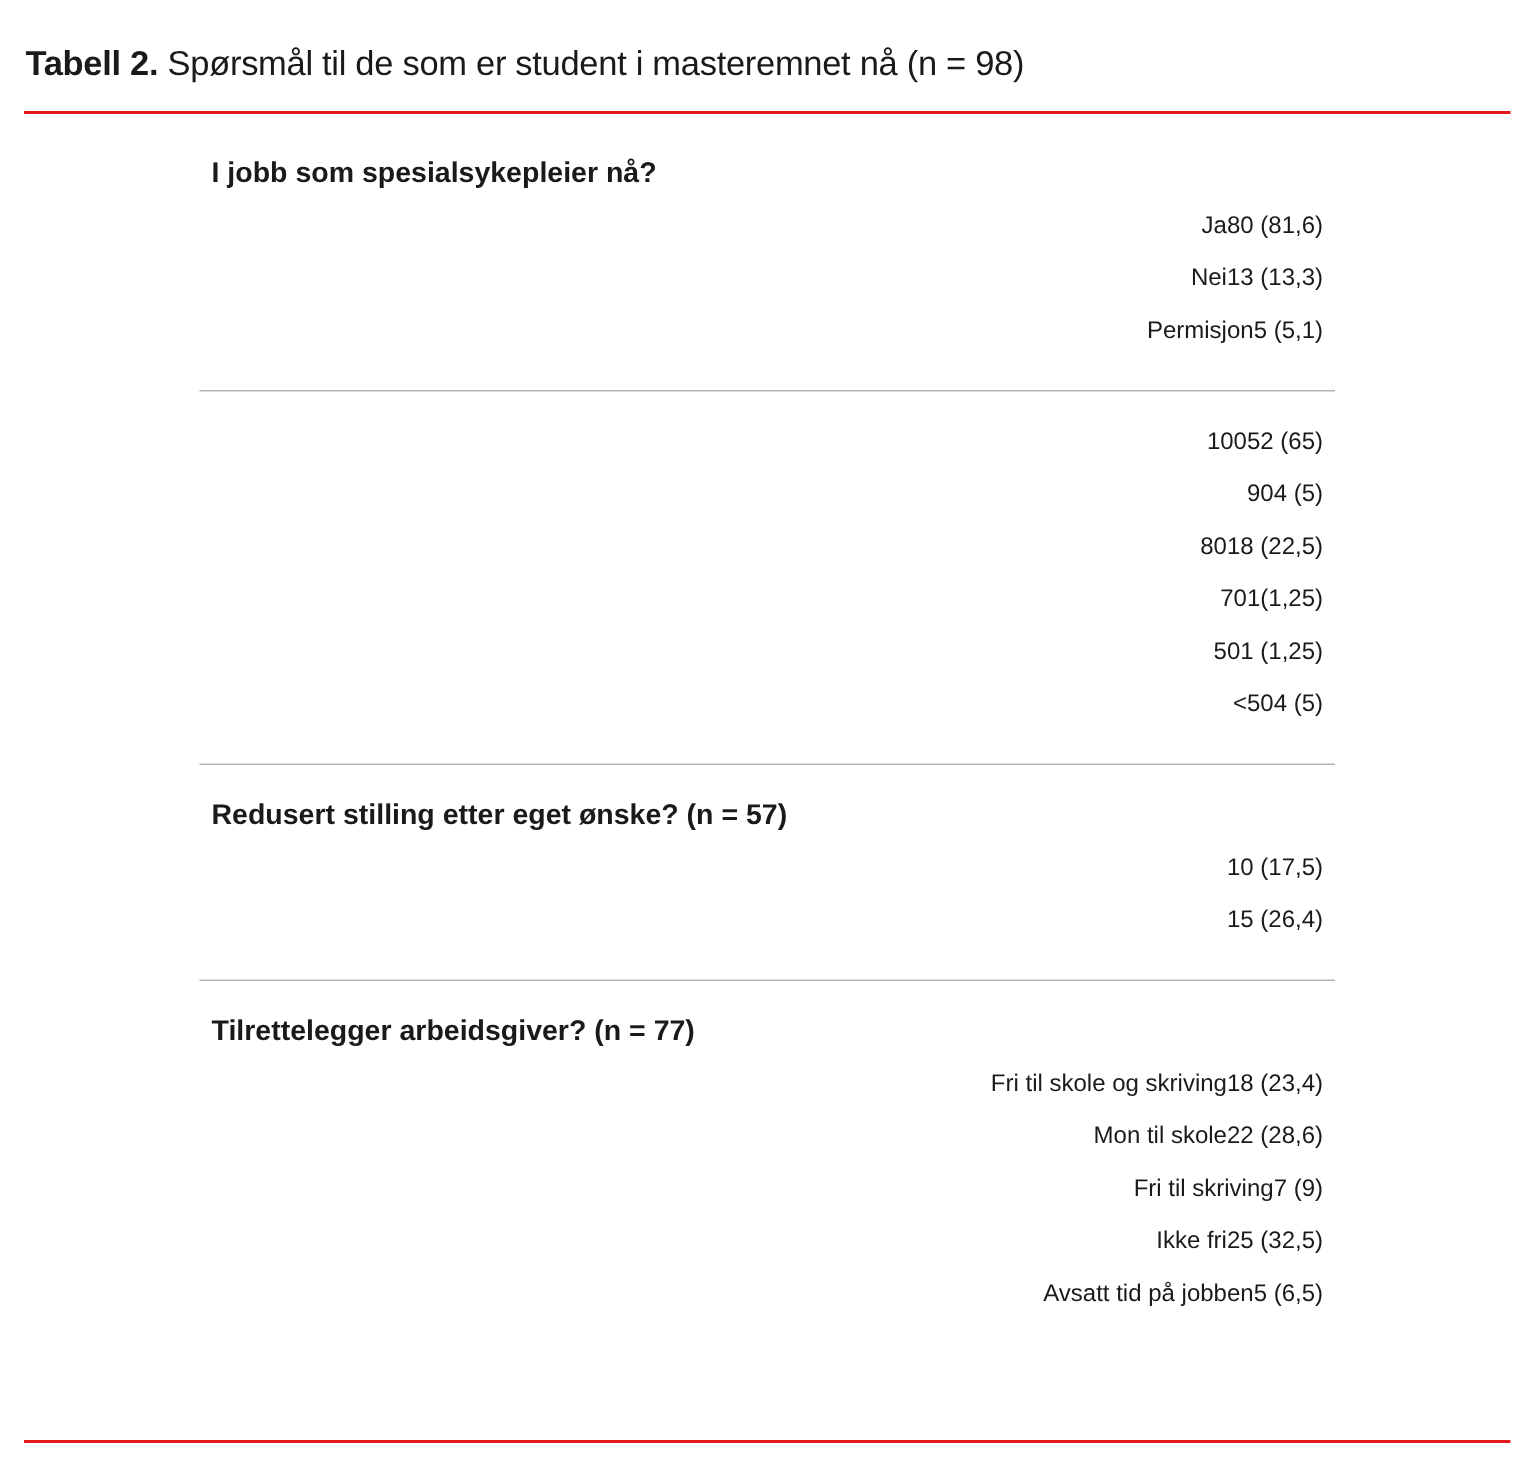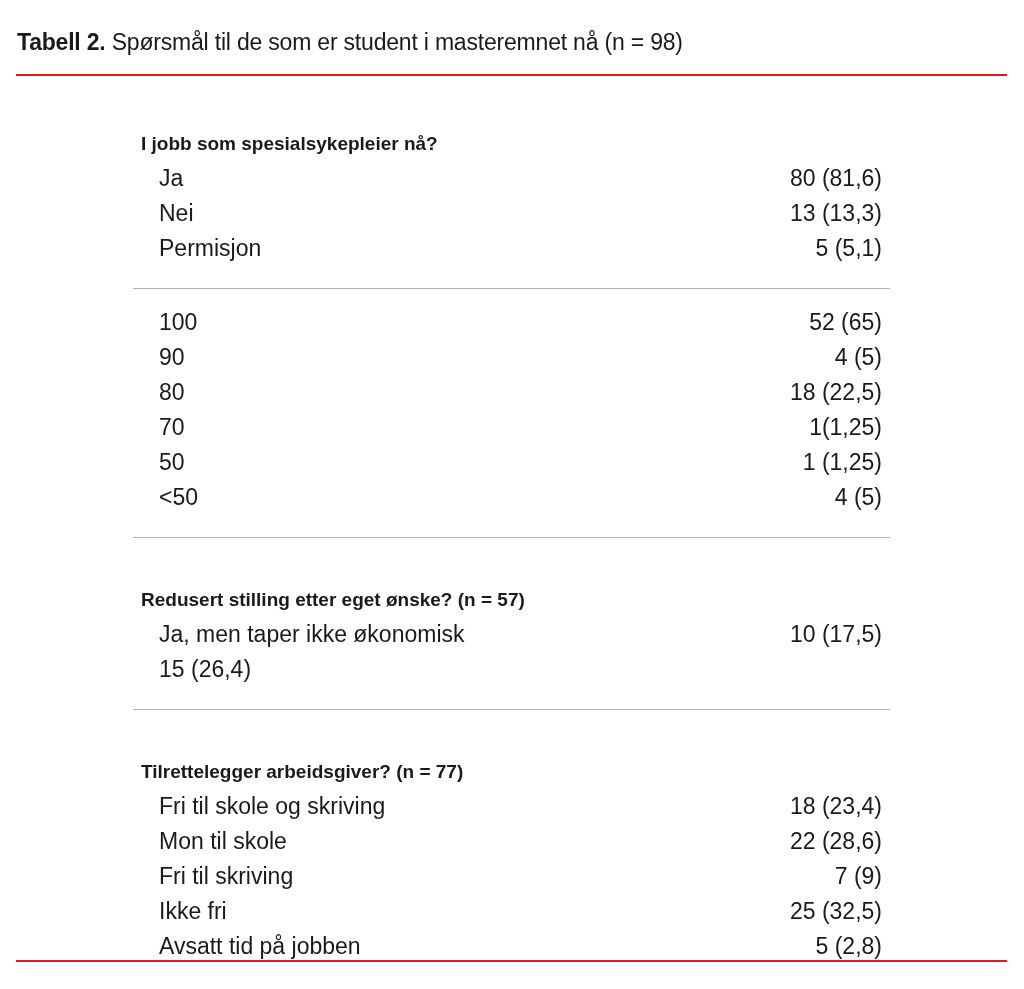--- a/index.html
+++ b/index.html
@@ -47,26 +47,25 @@
   .section + .section {
     border-top: 1px solid #b5b5b5;
   }
   .section-header {
     font-weight: bold;
     font-size: 19px;
     line-height: 35px;
     padding-left: 8px;
     height: 35px;
     white-space: nowrap;
-    margin-top: 28px;
   }
   .row {
     display: flex;
-    justify-content: space-between;
-    font-size: 23px;
+    justify-content: flex-end;
+    font-size: 16px;
     line-height: 35px;
     height: 35px;
     padding-left: 26px;
     padding-right: 8px;
     white-space: nowrap;
   }
   .row .val { text-align: right; }
   .section-gap { height: 22px; }
   .section-pad { height: 16px; }
 </style>
@@ -124,21 +123,20 @@
       <span>&lt;50</span>
       <span class="val">4 (5)</span>
     </div>
     <div class="section-gap"></div>
   </div>
 
   <div class="section">
     <div class="section-pad"></div>
     <div class="section-header">Redusert stilling etter eget ønske? (n = 57)</div>
     <div class="row">
-      <span>Ja, men taper ikke økonomisk</span>
       <span class="val">10 (17,5)</span>
     </div>
     <div class="row">
       <span class="val">15 (26,4)</span>
     </div>
     <div class="section-gap"></div>
   </div>
 
   <div class="section">
     <div class="section-pad"></div>
@@ -154,19 +152,19 @@
     <div class="row">
       <span>Fri til skriving</span>
       <span class="val">7 (9)</span>
     </div>
     <div class="row">
       <span>Ikke fri</span>
       <span class="val">25 (32,5)</span>
     </div>
     <div class="row">
       <span>Avsatt tid på jobben</span>
-      <span class="val">5 (2,8)</span>
+      <span class="val">5 (6,5)</span>
     </div>
   </div>
 
 </div>
 
 <div class="rule-red rule-bottom"></div>
 
 </body></html>

